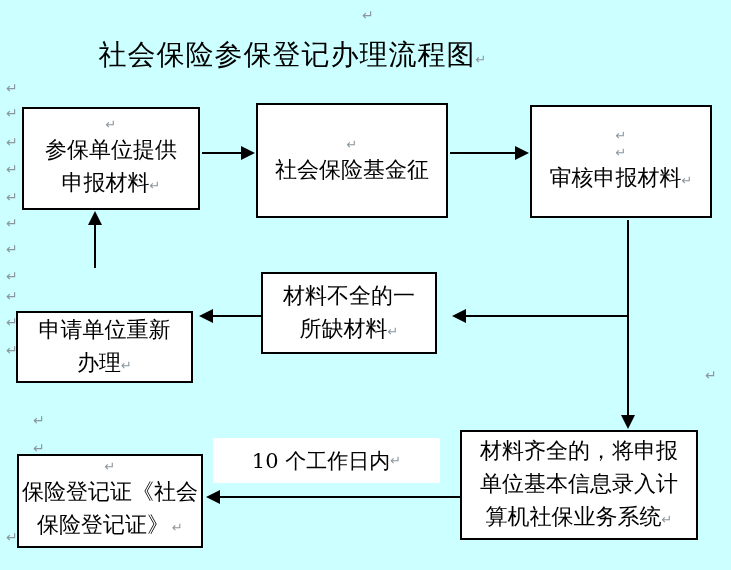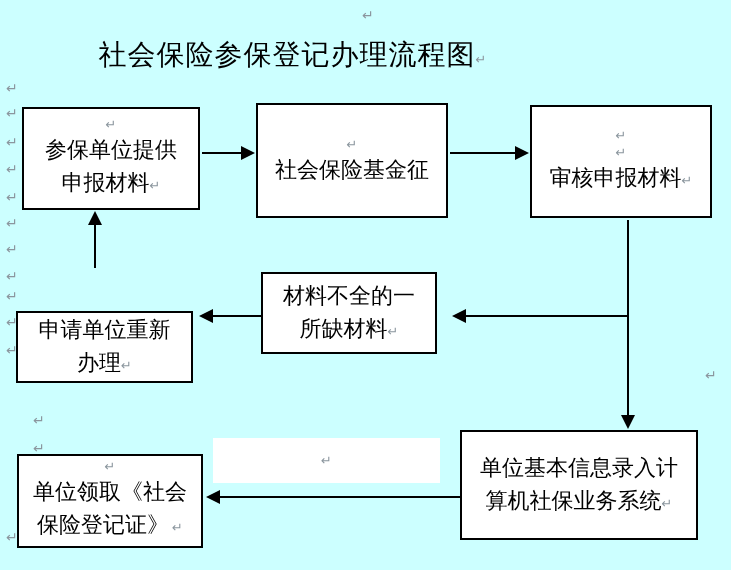--- a/index.html
+++ b/index.html
@@ -126,30 +126,32 @@
     <div class="tline"><span>办理</span><span class="mark">↵</span></div>
   </div>
 
   <div class="flow-box" style="left:261px; top:272px; width:176px; height:82px;">
     <div class="tline">材料不全的一</div>
     <div class="tline"><span>所缺材料</span><span class="mark">↵</span></div>
   </div>
 
   <div class="flow-box" style="left:17px; top:454px; width:186px; height:94px;">
     <div class="premark mark">↵</div>
-    <div class="tline">单位领取《社会</div>
+    <div class="tline">保险登记证《社会</div>
     <div class="tline"><span>保险登记证》</span><span class="mark tail">↵</span></div>
   </div>
 
   <div class="flow-box" style="left:460px; top:430px; width:238px; height:110px;">
+    <div class="tline">材料齐全的，将申报</div>
     <div class="tline">单位基本信息录入计</div>
     <div class="tline"><span>算机社保业务系统</span><span class="mark">↵</span></div>
   </div>
 
   <div class="white-label" style="left:213px; top:438px; width:227px; height:45px;">
+    <span>10 个工作日内</span>
       <span class="mark">↵</span>
   </div>
 
   <span class="pmark" style="left:362px; top:8px;">↵</span>
   <span class="pmark" style="left:6px; top:81px;">↵</span>
   <span class="pmark" style="left:6px; top:106px;">↵</span>
   <span class="pmark" style="left:6px; top:135px;">↵</span>
   <span class="pmark" style="left:6px; top:162px;">↵</span>
   <span class="pmark" style="left:6px; top:190px;">↵</span>
   <span class="pmark" style="left:6px; top:216px;">↵</span>

